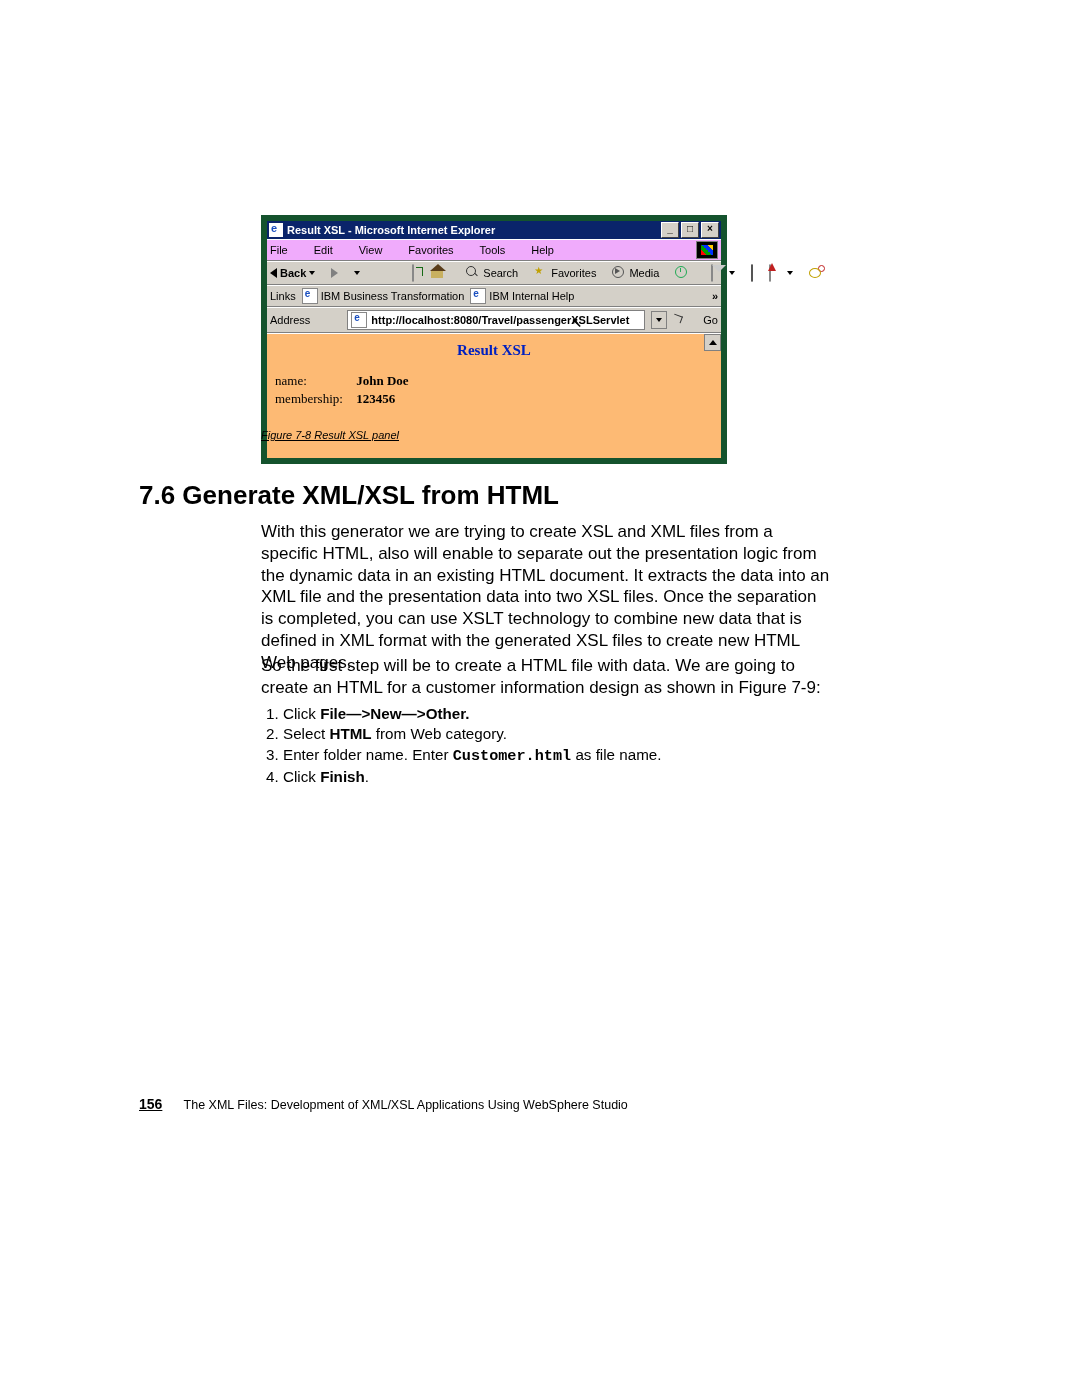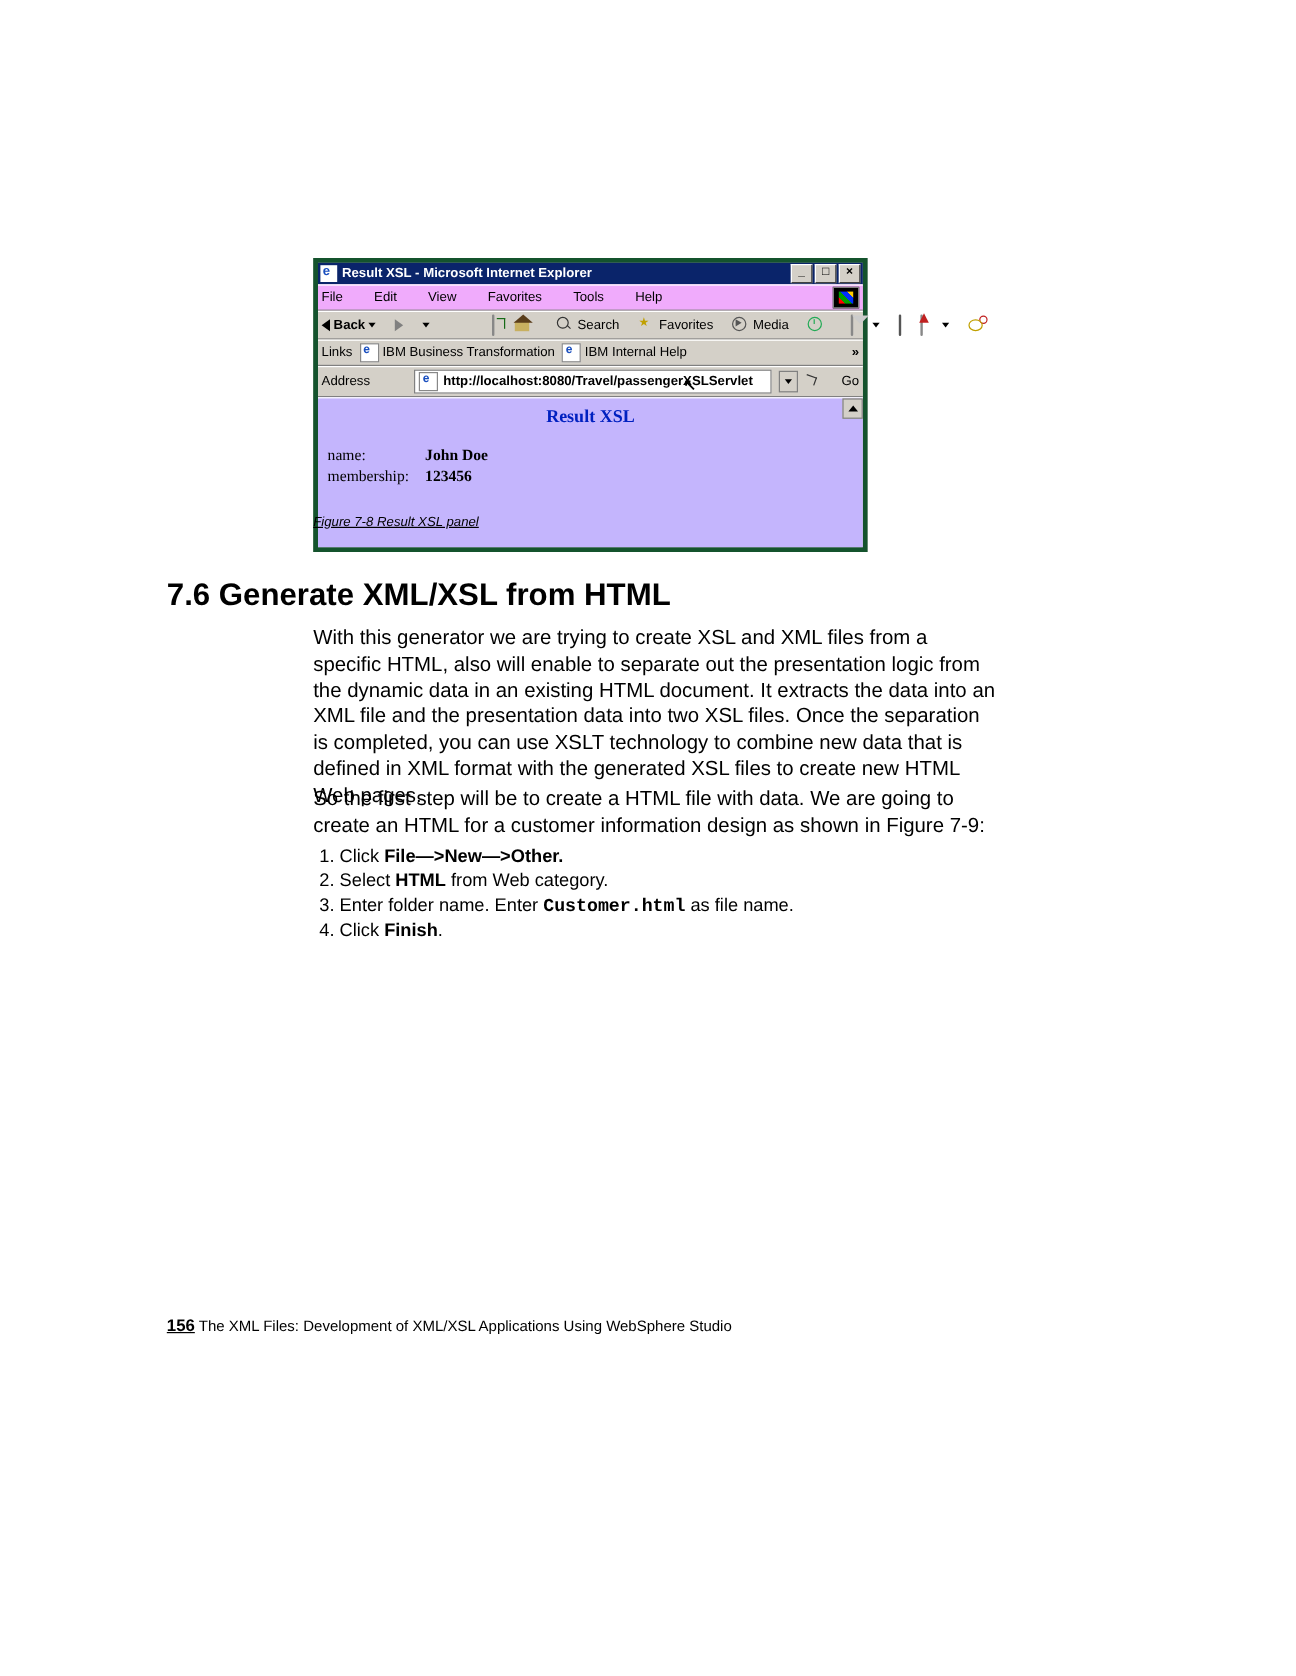--- a/index.html
+++ b/index.html
@@ -16,21 +16,21 @@
     position: relative;
     box-sizing: border-box;
   }
   
   .ie-window {
     position: absolute;
     left: 261px;
     top: 215px;
     width: 454px;
     background: #d4d0c8;
-    border: 4px solid #14532d;
+    border: 6px solid #14532d;
     font-family: Tahoma, Arial, sans-serif;
     font-size: 11px;
     color: #000;
   }
   .ie-titlebar {
     display: flex;
     align-items: center;
     background: #0a246a;
     color: #fff;
     height: 18px;
@@ -136,21 +136,21 @@
     display:flex; align-items:center; padding:1px 3px; gap:4px; font-weight:bold;
     position:relative;
     margin-left:31px;
   }
   .addr-cursor{ position:absolute; left:223px; top:12px; font-size:13px; line-height:0;}
   .addr-drop{ width:14px;height:16px;background:#d4d0c8;border:1px solid #808080;display:flex;align-items:center;justify-content:center;}
   .go-btn{ display:flex;align-items:center;gap:20px;justify-content:space-between;}
   .go-arrow{ width:10px;height:10px;display:inline-block;}
   .go-arrow::before{content:"";display:block;width:8px;height:6px;border:1px solid #333;border-left:none;border-bottom:none;transform:rotate(20deg);}
   .ie-content {
-    background:#c4b5fd;
+    background:#fdba74;
     height:112px;
     position:relative;
     border-top:1px solid #fff;
     padding:6px 8px;
   }
   .ie-content .scroll-up{
     position:absolute; right:0; top:0; width:15px; height:15px;
     background:#d4d0c8; border:1px solid #808080;
     display:flex;align-items:center;justify-content:center;
   }
@@ -178,21 +178,21 @@
     position:absolute; left:261px; top:703px; width:570px;
     font-size:15.2px; line-height:1.28; font-family:Arial,Helvetica,sans-serif;
   }
   .steps ol{ margin:0; padding-left:22px;}
   .steps li{ margin:1px 0;}
   .mono { font-family:"Courier New",monospace; font-weight:bold;}
   .footer {
     position:absolute; left:139px; top:1096px;
     font-size:12.5px; font-family:Arial,Helvetica,sans-serif;
   }
-  .footer .pnum{ font-weight:bold; font-size:14px; text-decoration:underline;}
+  .footer .pnum{ font-weight:bold; font-size:14px; margin-right:18px;text-decoration:underline;}
 </style>
 </head>
 <body>
 <div class="page">
 
 <div class="ie-window">
 
   <div class="ie-titlebar">
     <span class="ie-icon"></span>
     <span class="ie-title-text">Result XSL - Microsoft Internet Explorer</span>

